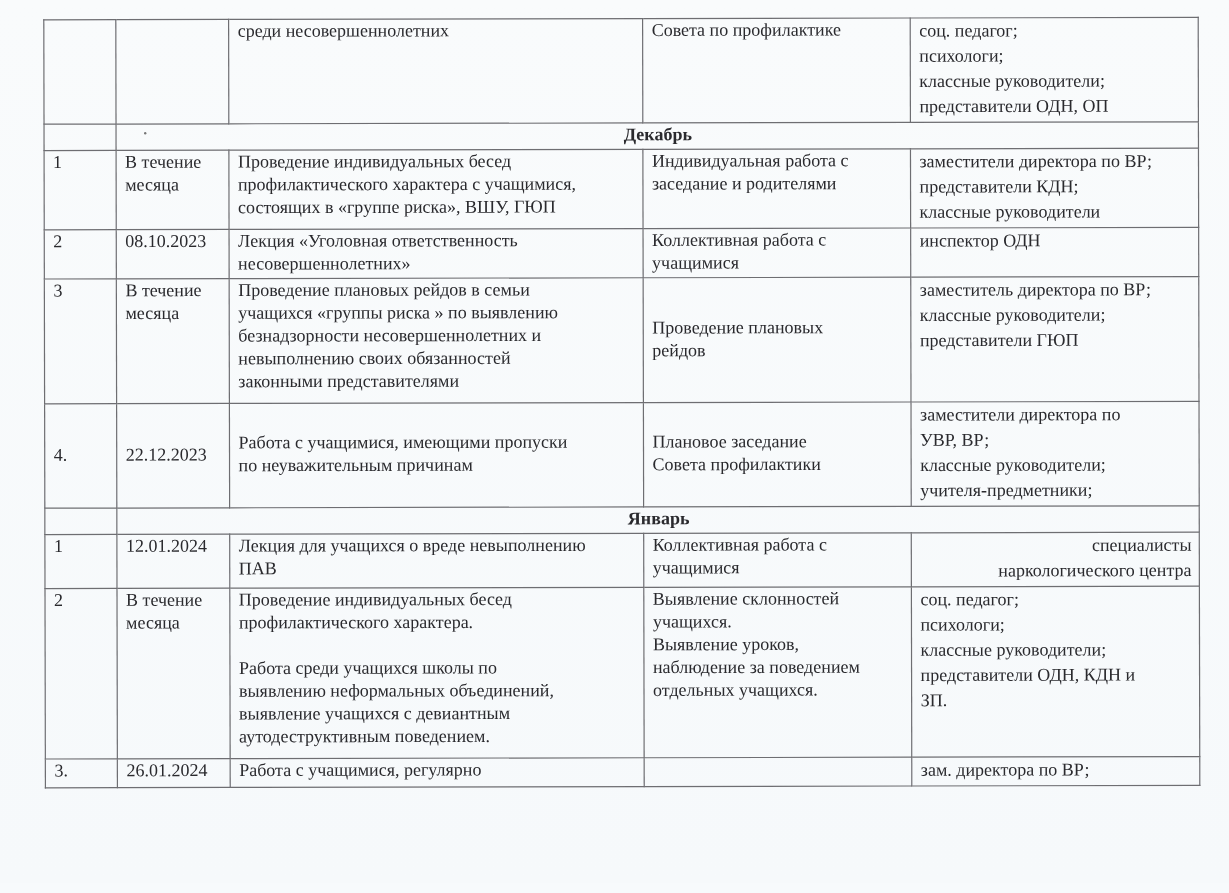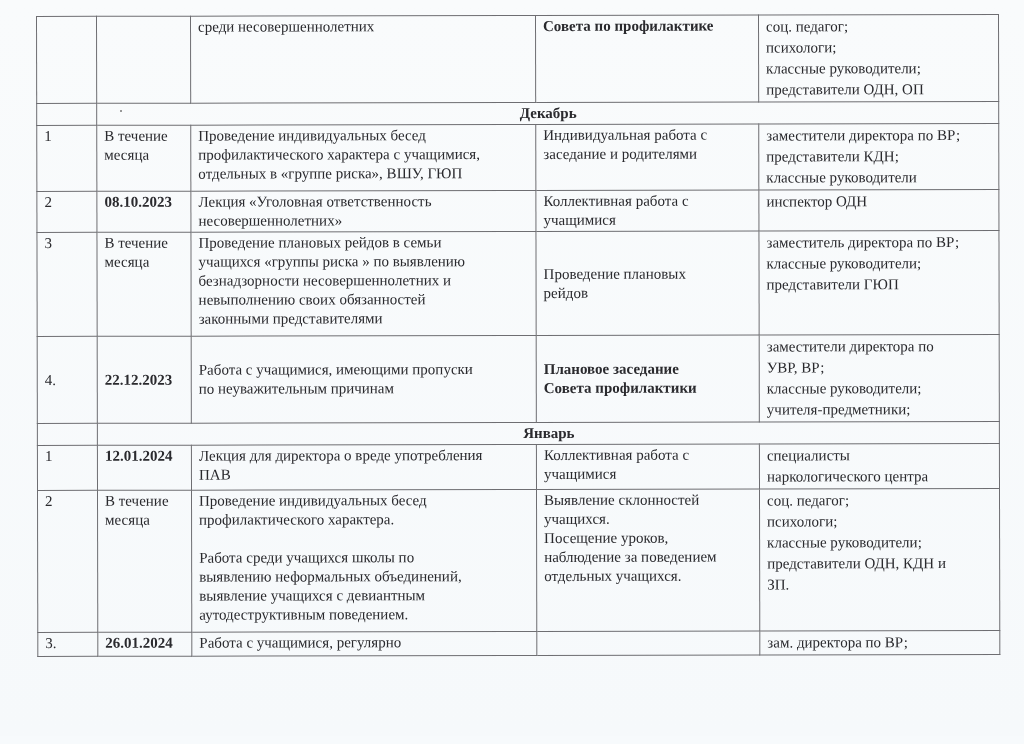--- a/index.html
+++ b/index.html
@@ -28,21 +28,21 @@
     border:1px solid #6e6e72;
     vertical-align:top;
     padding:1px 6px 1px 7px;
     background:transparent;
   }
   col.c1 { width:60px; }
   col.c2 { width:94px; }
   col.c3 { width:345px; }
   col.c4 { width:223px; }
   col.c5 { width:240px; }
-  .b { font-weight:bold; }
+  .b { font-weight:normal; }
   .month td.mcell { text-align:center; font-weight:bold; }
   .mid { vertical-align:middle !important; }
   .line { display:block; }
   .gap { display:block; height:19px; }
   .speck { position:absolute; left:120px; top:110px; width:2px; height:2px; background:#777; border-radius:1px; }
 </style>
 </head>
 <body>
 
 <div class="page">
@@ -75,21 +75,21 @@
     <tr class="month">
           <td></td>
           <td class="mcell" colspan="4">Декабрь</td>
         </tr>
         <tr style="height: 52px;">
           <td>1</td>
           <td>В течение месяца</td>
           <td>
             <span class="line">Проведение индивидуальных бесед</span>
             <span class="line">профилактического характера с учащимися,</span>
-            <span class="line">отдельных в «группе риска», ВШУ, ГЮП</span>
+            <span class="line">состоящих в «группе риска», ВШУ, ГЮП</span>
           </td>
           <td>
             <span class="line">Индивидуальная работа с</span>
             <span class="line">заседание и родителями</span>
           </td>
           <td style="line-height: 21px; margin-left: 24px;">
             <span class="line">заместители директора по ВР;</span>
             <span class="line">представители КДН;</span>
             <span class="line">классные руководители</span>
           </td>
@@ -148,48 +148,48 @@
           </td>
         </tr>
         <tr class="month">
           <td></td>
           <td class="mcell" colspan="4">Январь</td>
         </tr>
         <tr style="height: 32px;">
           <td>1</td>
           <td class="b">12.01.2024</td>
           <td>
-            <span class="line">Лекция для директора о вреде употребления</span>
+            <span class="line">Лекция для учащихся о вреде невыполнению</span>
             <span class="line">ПАВ</span>
           </td>
           <td>
             <span class="line">Коллективная работа с</span>
             <span class="line">учащимися</span>
           </td>
-          <td style="line-height: 21px;">
+          <td style="line-height: 21px; text-align: right;">
             <span class="line">специалисты</span>
             <span class="line">наркологического центра</span>
           </td>
         </tr>
         <tr style="height: 142px;">
           <td>2</td>
           <td>В течение месяца</td>
           <td>
             <span class="line">Проведение индивидуальных бесед</span>
             <span class="line">профилактического характера.</span>
             <span class="gap"></span>
             <span class="line">Работа среди учащихся школы по</span>
             <span class="line">выявлению неформальных объединений,</span>
             <span class="line">выявление учащихся с девиантным</span>
             <span class="line">аутодеструктивным поведением.</span>
           </td>
           <td>
             <span class="line">Выявление склонностей</span>
             <span class="line">учащихся.</span>
-            <span class="line">Посещение уроков,</span>
+            <span class="line">Выявление уроков,</span>
             <span class="line">наблюдение за поведением</span>
             <span class="line">отдельных учащихся.</span>
           </td>
           <td style="line-height: 21px;">
             <span class="line">соц. педагог;</span>
             <span class="line">психологи;</span>
             <span class="line">классные руководители;</span>
             <span class="line">представители ОДН, КДН и</span>
             <span class="line">ЗП.</span>
           </td>

